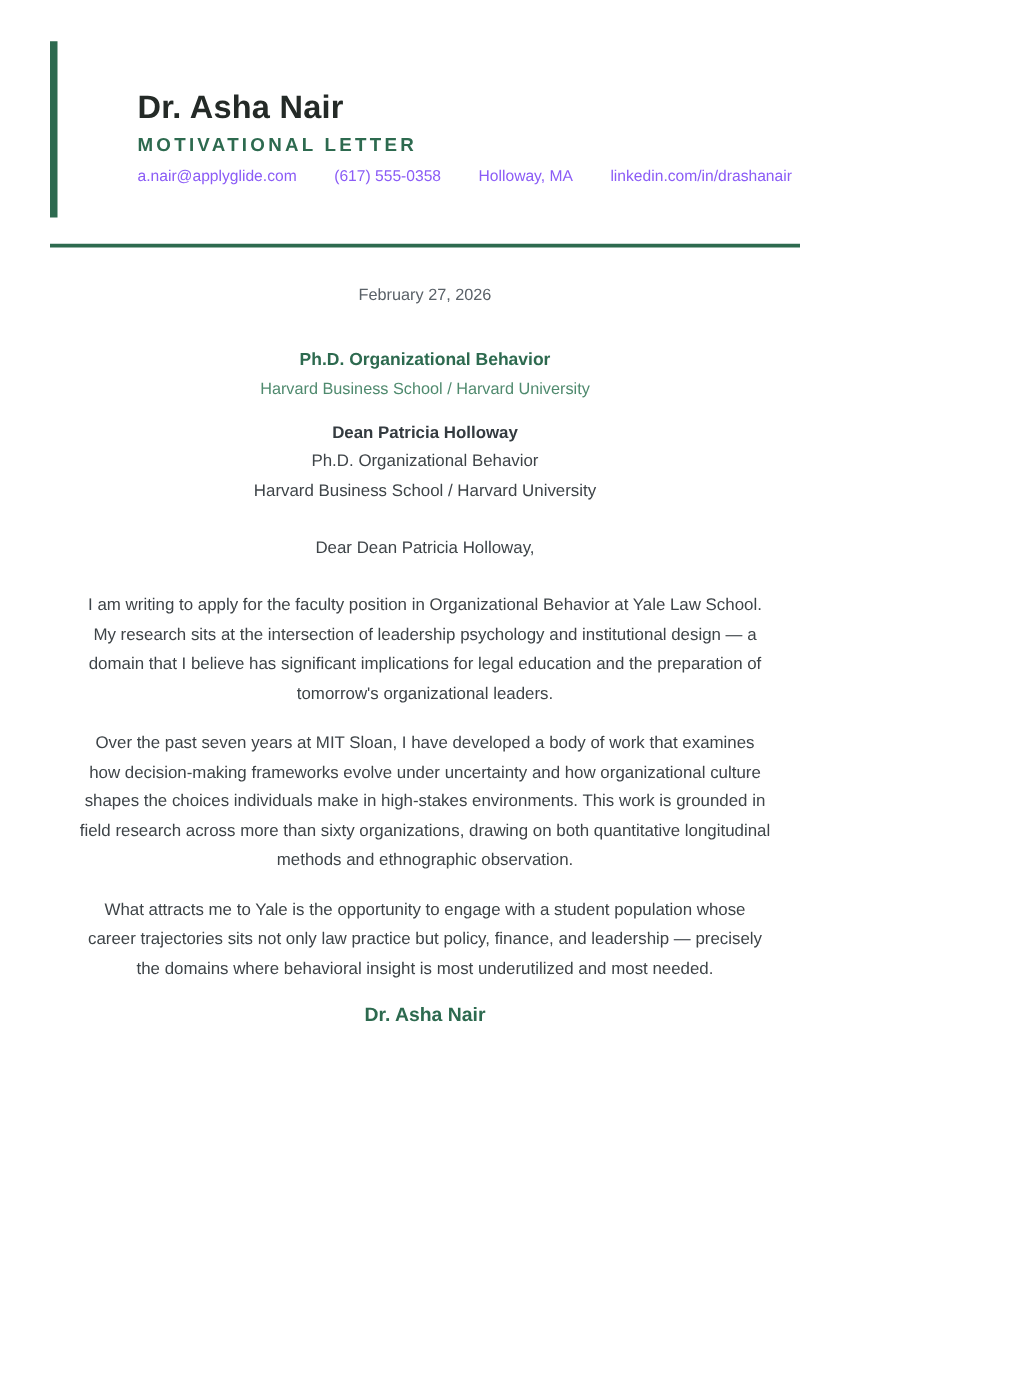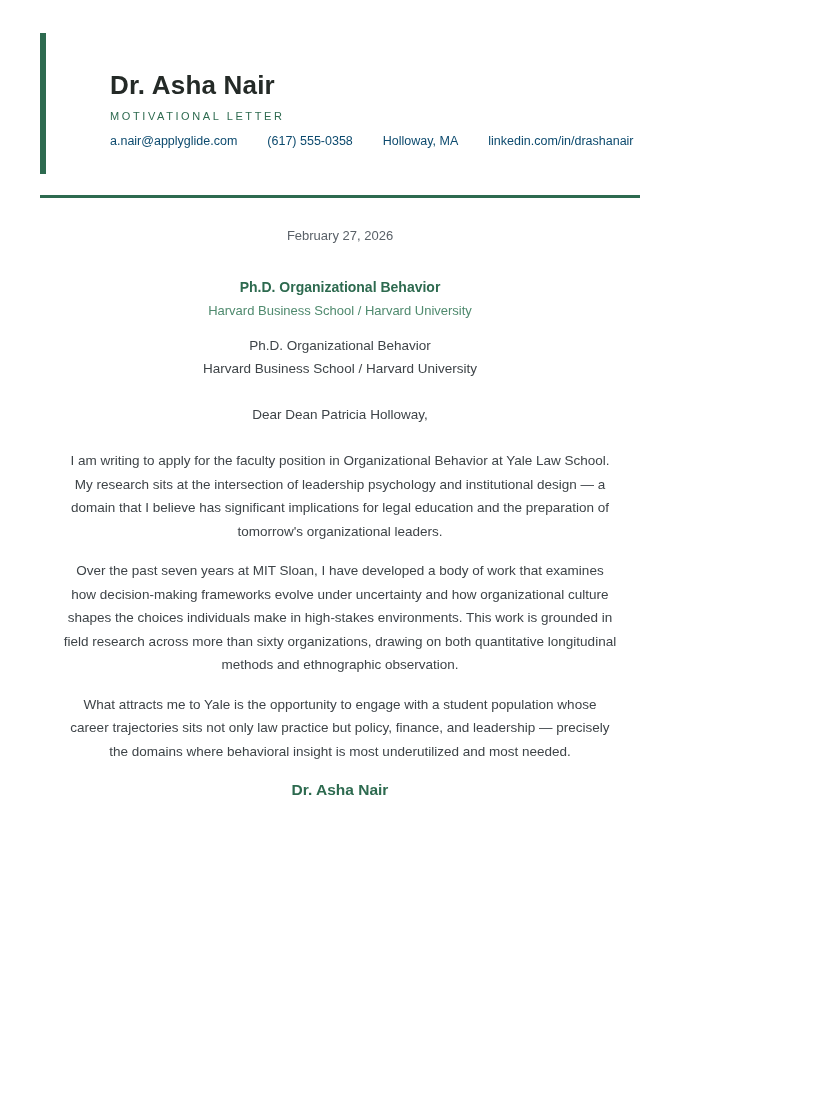--- a/index.html
+++ b/index.html
@@ -34,33 +34,33 @@
   .applicant-name {
     margin: 0;
     font-size: 26px;
     line-height: 31px;
     font-weight: 700;
     color: #242a27;
     letter-spacing: 0.2px;
   }
   .doc-type {
     margin-top: 8px;
-    font-size: 11px;
+    font-size: 15px;
     line-height: 15px;
-    font-weight: 400;
+    font-weight: 700;
     letter-spacing: 2.6px;
     color: #2d6a4f;
   }
   .contact-row {
     margin-top: 9px;
     display: flex;
     gap: 30px;
     font-size: 12.5px;
     line-height: 17px;
-    color: #0c4a6e;
+    color: #8b5cf6;
   }
   
   .divider {
     margin: 21px 40px 0 40px;
     height: 3px;
     background: #2d6a4f;
   }
   
   .letter-body {
     margin: 0 63px;
@@ -129,20 +129,21 @@
   <main class="letter-body">
 
     <div class="letter-date">February 27, 2026</div>
 
     <div class="position-block">
       <div class="position-title">Ph.D. Organizational Behavior</div>
       <div class="position-inst">Harvard Business School / Harvard University</div>
     </div>
 
     <div class="recipient-block">
+      <div class="recipient-name">Dean Patricia Holloway</div>
       <div>Ph.D. Organizational Behavior</div>
       <div>Harvard Business School / Harvard University</div>
     </div>
 
     <p class="salutation">Dear Dean Patricia Holloway,</p>
 
     <p class="body-par first">I am writing to apply for the faculty position in Organizational Behavior at Yale Law School. My research sits at the intersection of leadership psychology and institutional design — a domain that I believe has significant implications for legal education and the preparation of tomorrow's organizational leaders.</p>
     <p class="body-par">Over the past seven years at MIT Sloan, I have developed a body of work that examines how decision-making frameworks evolve under uncertainty and how organizational culture shapes the choices individuals make in high-stakes environments. This work is grounded in field research across more than sixty organizations, drawing on both quantitative longitudinal methods and ethnographic observation.</p>
     <p class="body-par">What attracts me to Yale is the opportunity to engage with a student population whose career trajectories sits not only law practice but policy, finance, and leadership — precisely the domains where behavioral insight is most underutilized and most needed.</p>
 

